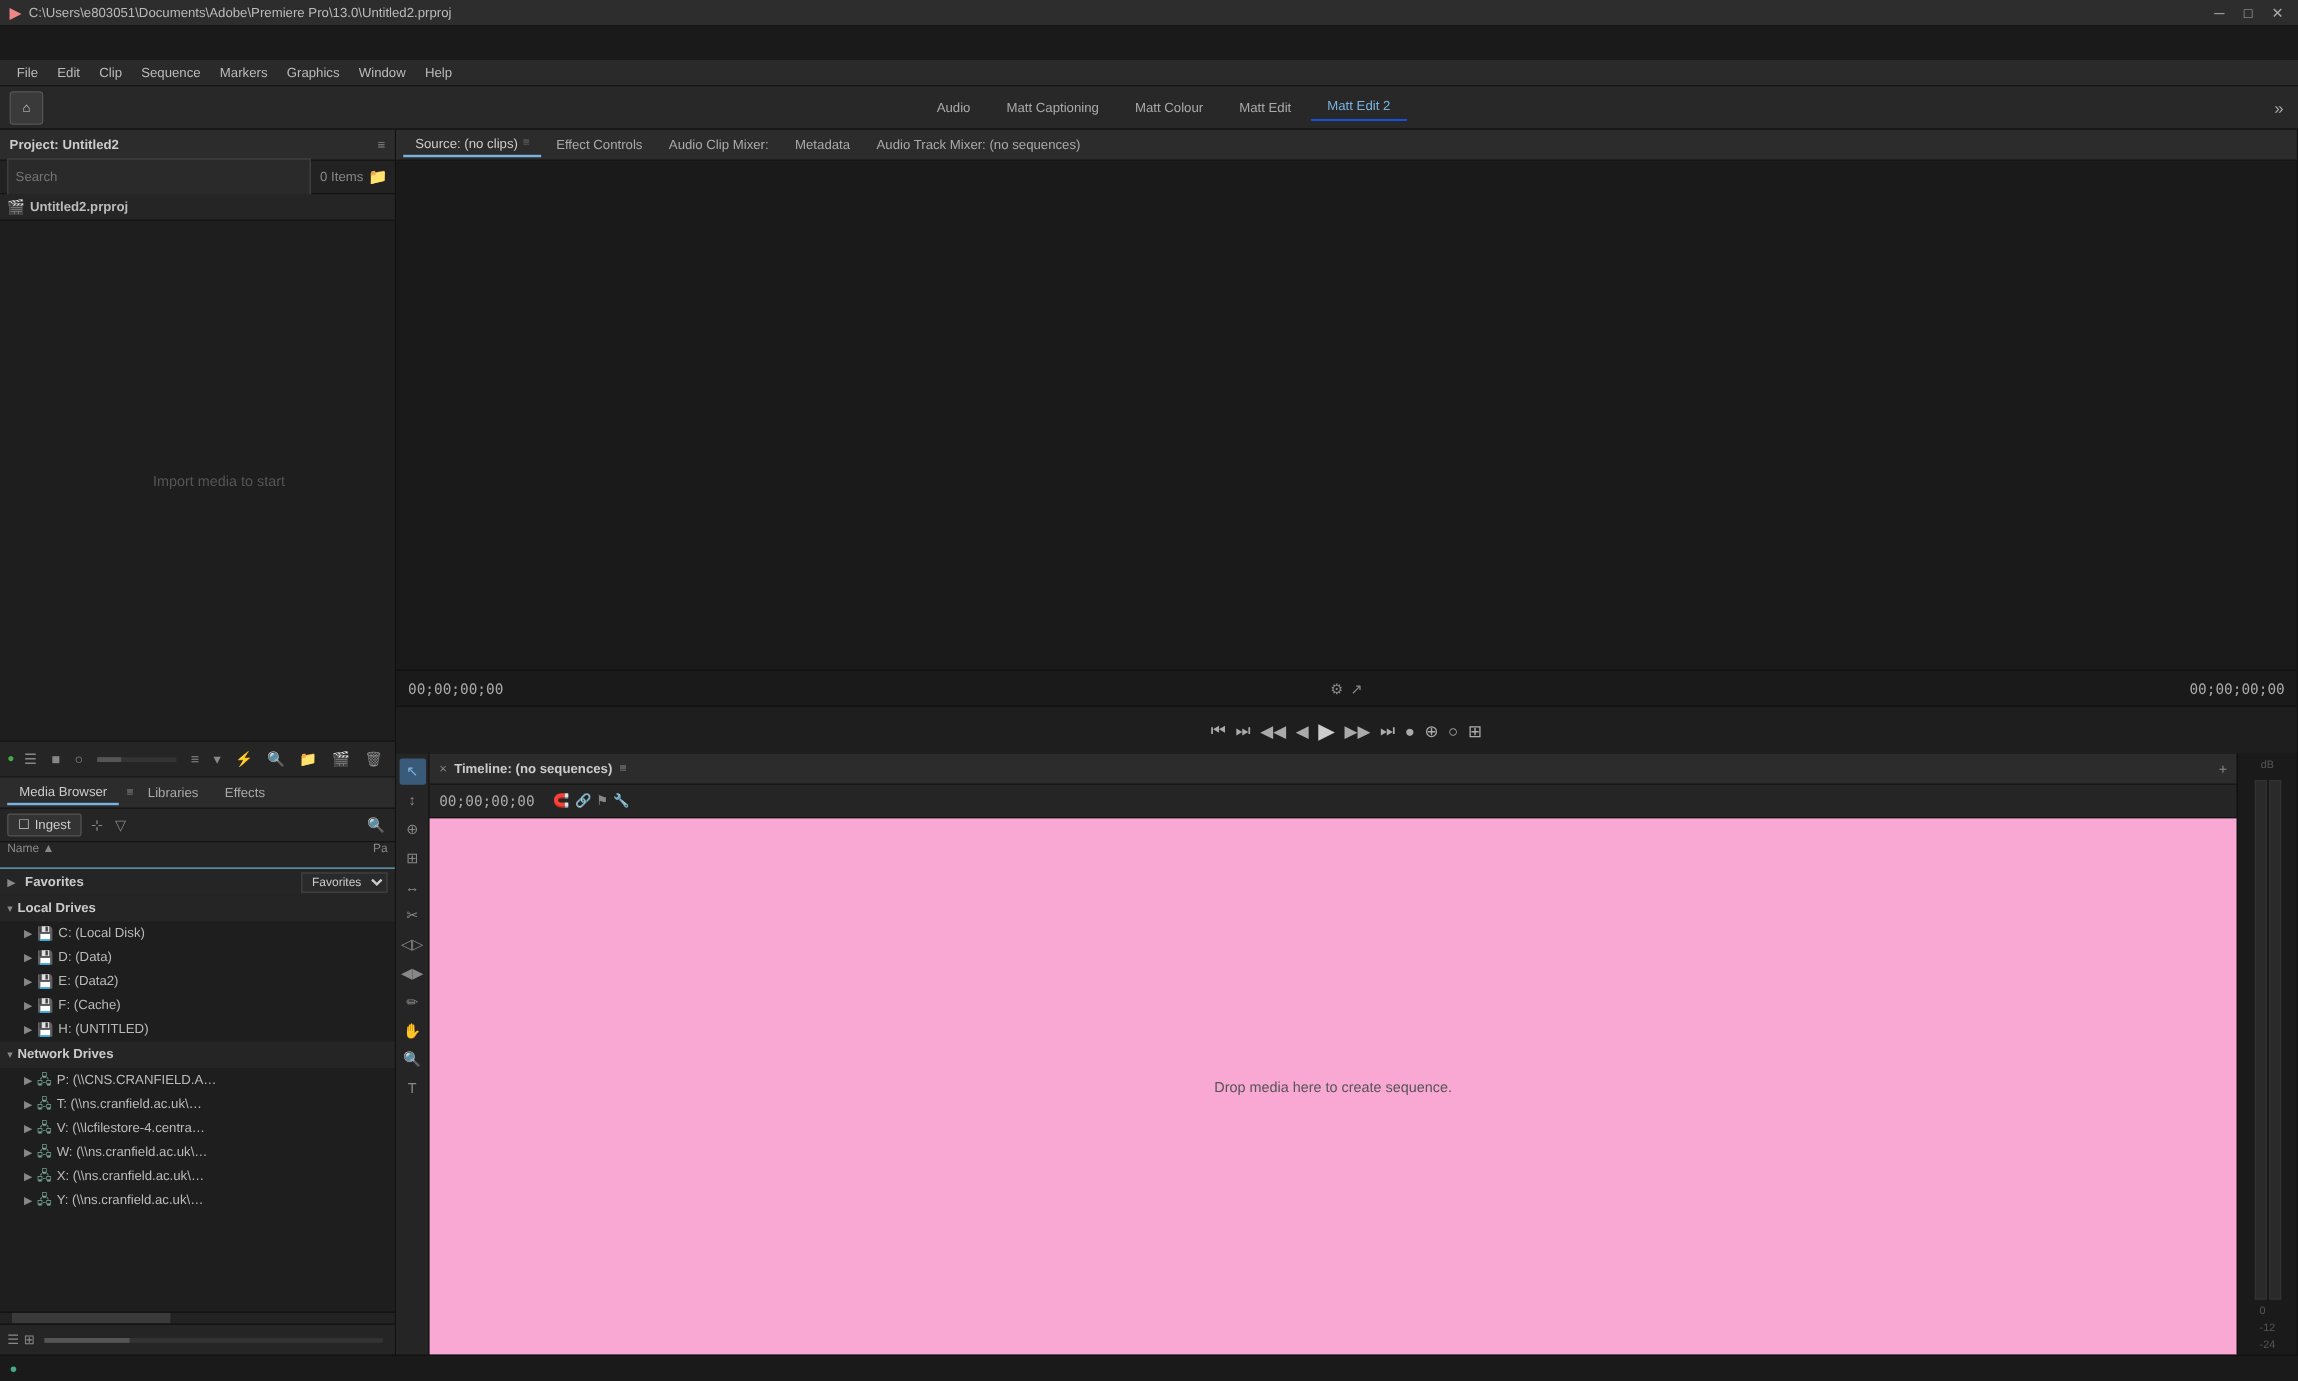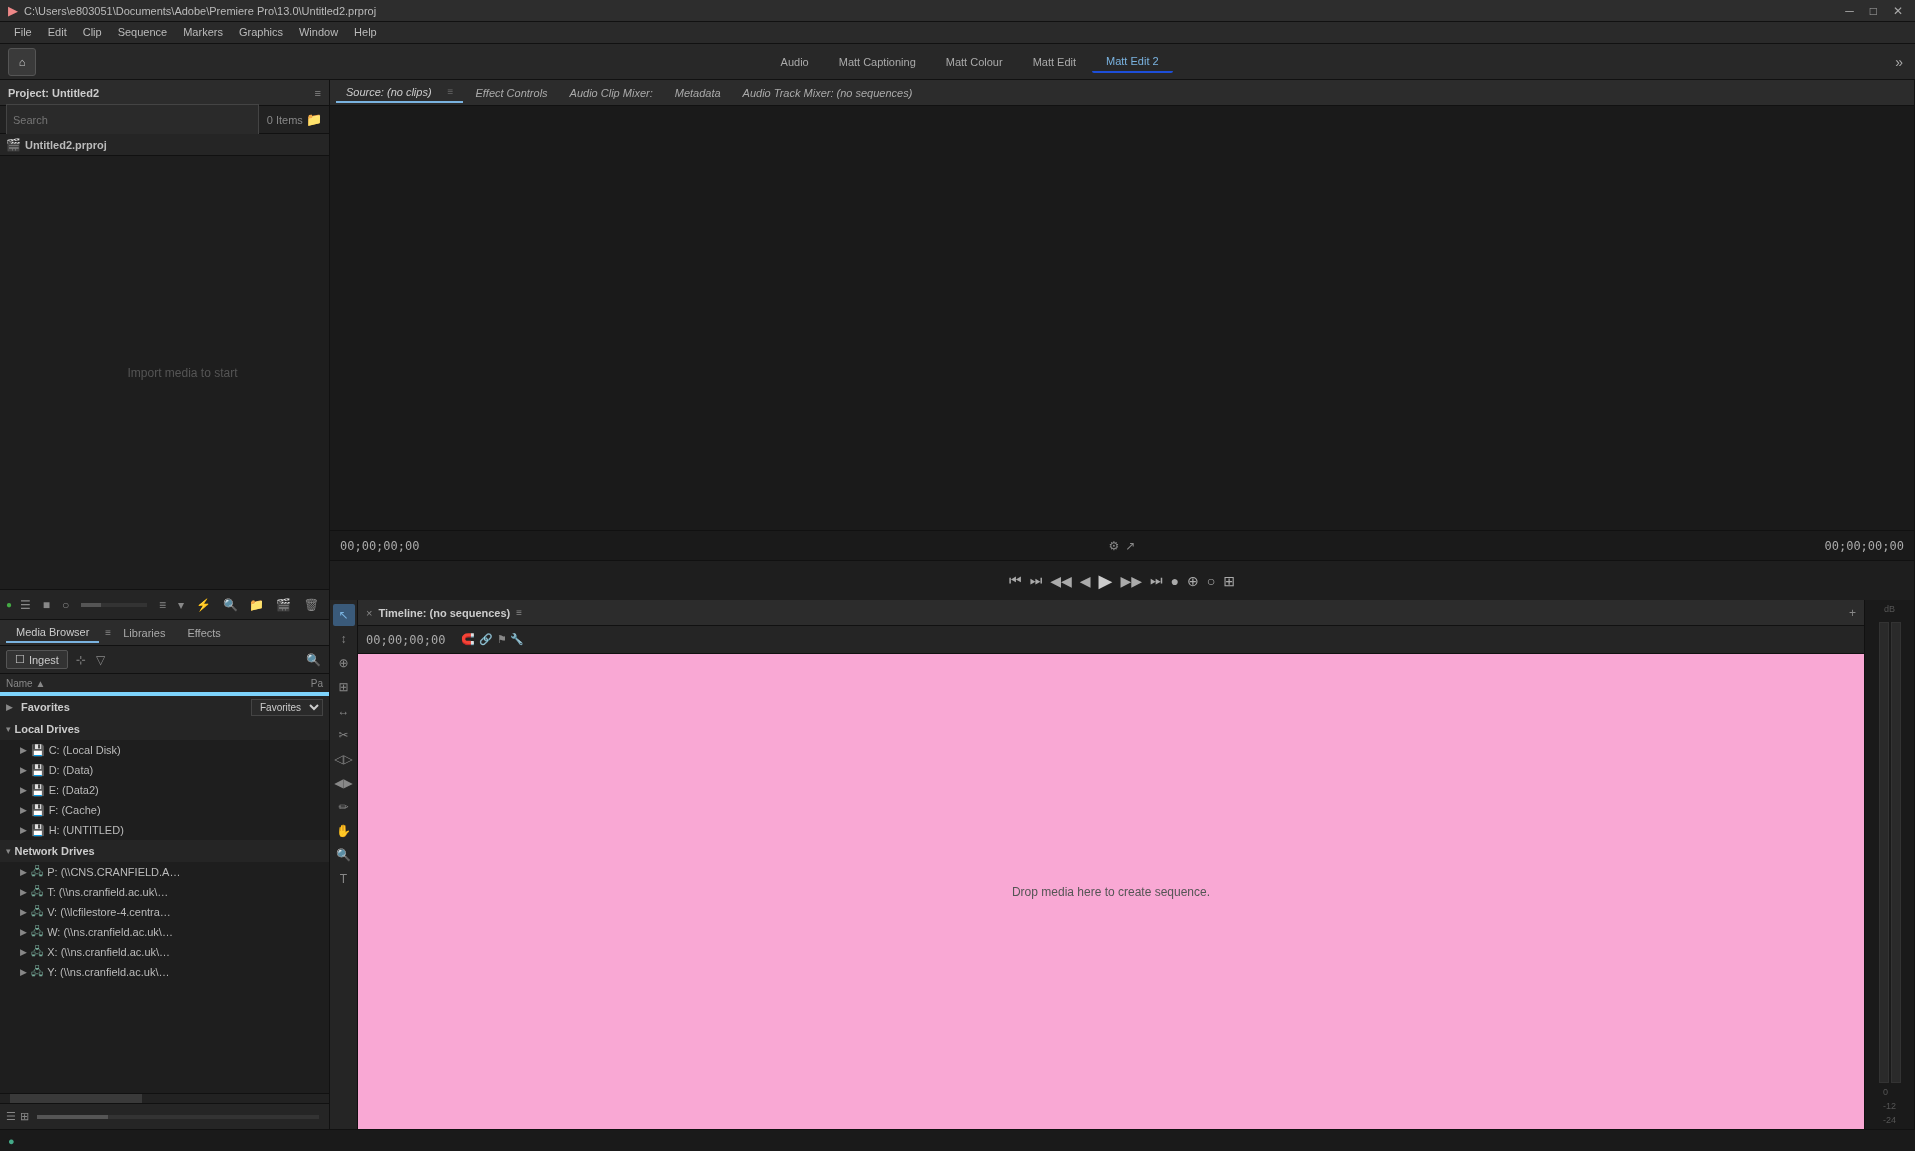--- a/index.html
+++ b/index.html
@@ -26,23 +26,24 @@
     #title-bar-icon { color: #e88; font-size: 13px; margin-right: 6px; }
     #title-text { font-size: 11px; color: #bbb; flex: 1; }
     #title-controls { display: flex; gap: 8px; }
     .title-btn { color: #aaa; font-size: 12px; cursor: pointer; padding: 0 4px; }
 
     
     #menu-bar {
       height: 22px;
       background: #2a2a2a;
       display: flex;
-      align-items: flex-end;
-      padding: 0 6px;
-      border-bottom: 1px solid #111;
+      align-items: center;
+      padding: 0 6px;
+      border-bottom: 1px solid #111;
+      margin-top: 28px;
     }
     .menu-item {
       color: #bbb;
       font-size: 11px;
       padding: 0 8px;
       height: 22px;
       display: flex;
       align-items: center;
       cursor: pointer;
     }
@@ -212,23 +213,23 @@
       flex: 1;
       overflow-y: auto;
       background: #1e1e1e;
     }
 
     
     #mb-col-header {
       height: 22px;
       background: #252525;
       display: flex;
-      align-items: center;
-      padding: 0 6px;
-      border-bottom: 4px solid #7dd3fc;
+      align-items: flex-start;
+      padding: 0 6px;
+      border-bottom: 1px solid #7dd3fc;
     }
     .mb-col { color: #888; font-size: 10px; cursor: pointer; }
     .mb-col-name { flex: 1; }
 
     
     .tree-section-header {
       height: 22px;
       display: flex;
       align-items: center;
       padding: 0 6px;
@@ -298,22 +299,21 @@
       gap: 2px;
       border-bottom: 1px solid #111;
     }
     .src-tab {
       padding: 3px 10px;
       font-size: 11px;
       color: #aaa;
       cursor: pointer;
       display: flex;
       align-items: center;
-      gap: 16px;
-      font-style: italic;
+      gap: 4px;
     }
     .src-tab.active { color: #ccc; border-bottom: 2px solid #7ab3e0; }
     .src-tab-close { color: #666; font-size: 10px; cursor: pointer; }
 
     #source-content {
       flex: 1;
       background: #1a1a1a;
     }
 
     #source-timecode-bar {

